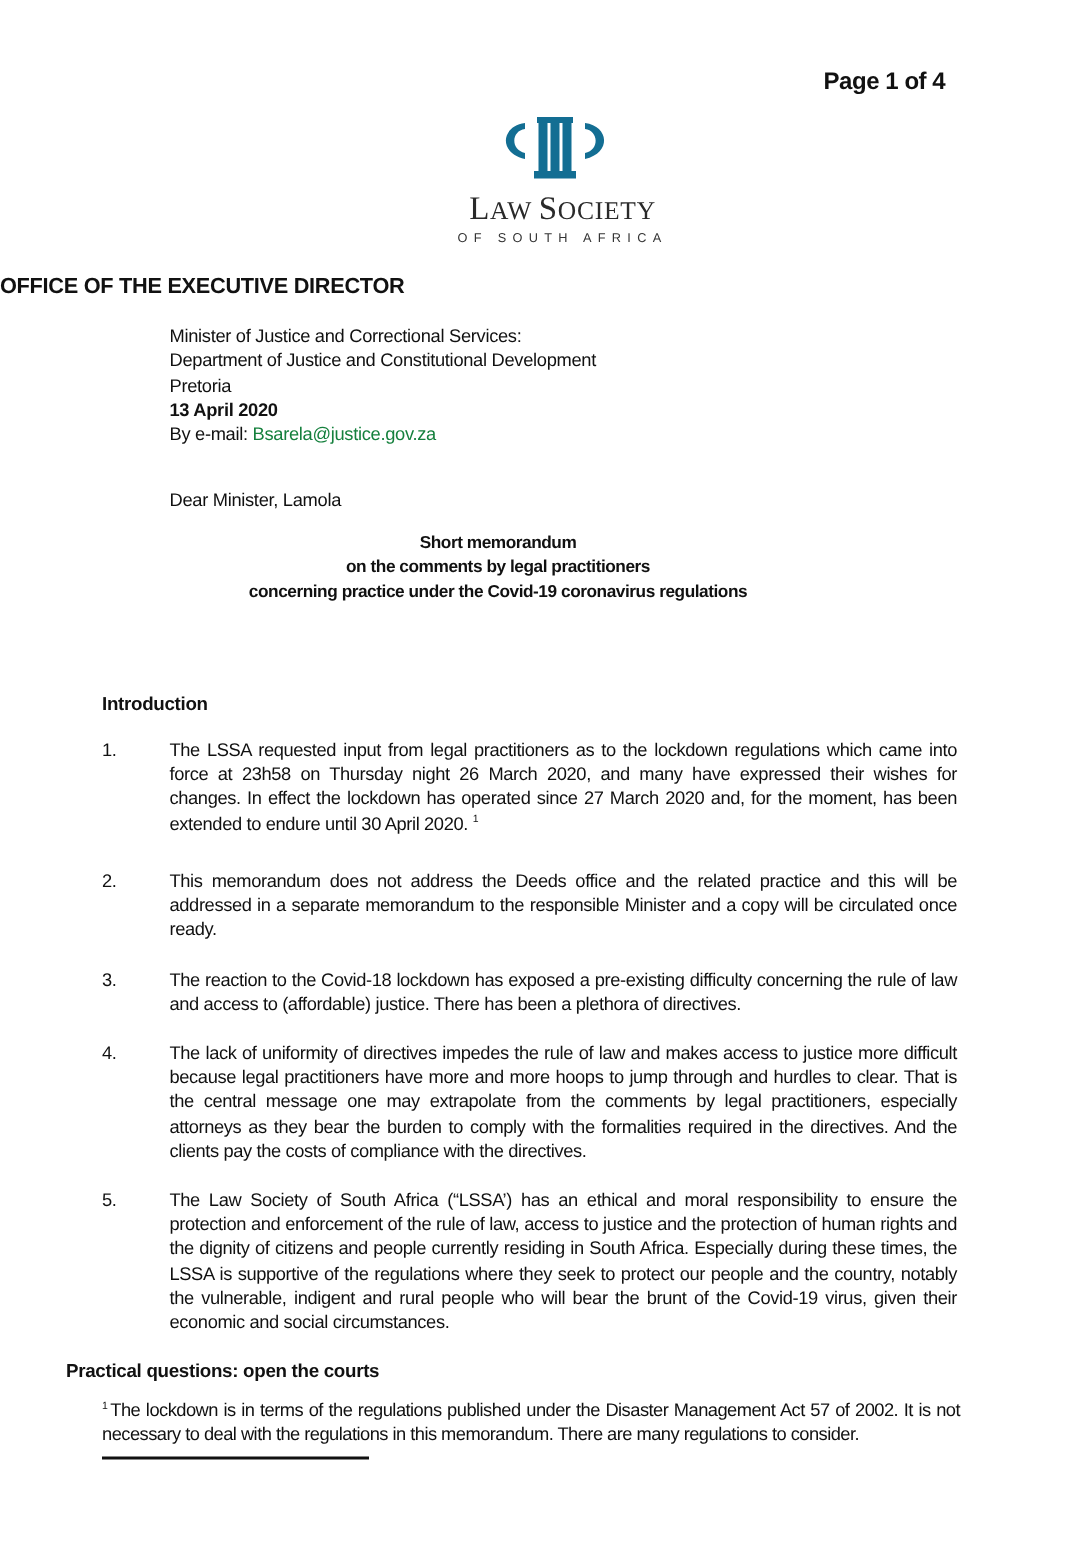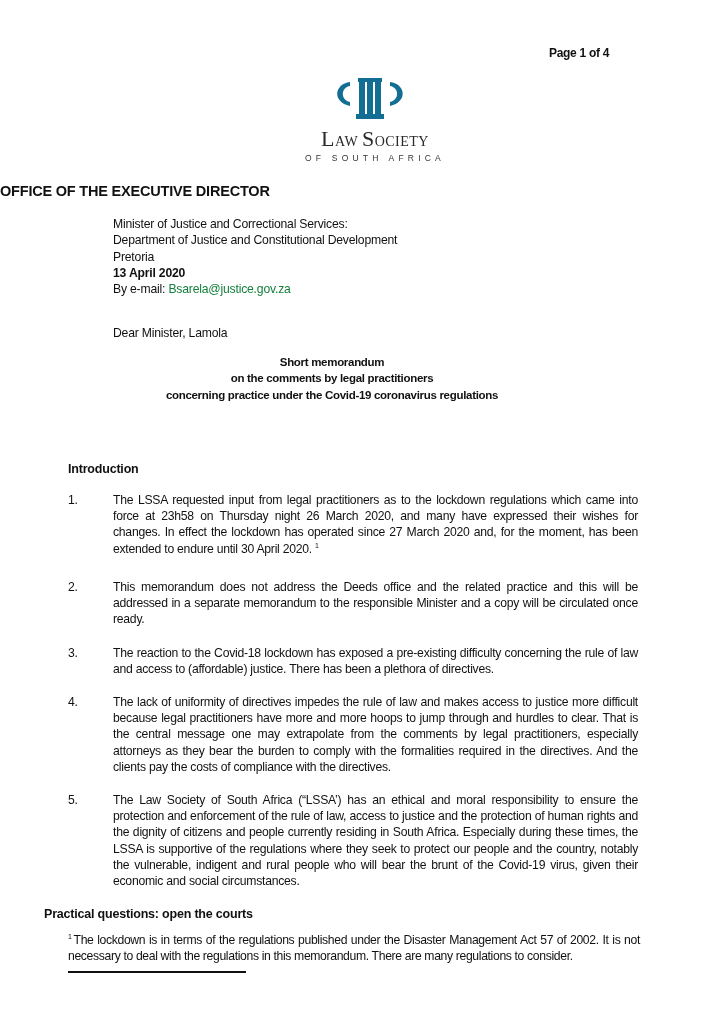--- a/index.html
+++ b/index.html
@@ -1,23 +1,23 @@
 <!DOCTYPE html>
 <html><head>
 <meta charset="utf-8">
 <style>
   html, body { margin: 0; padding: 0; background: #ffffff; }
   body { width: 728px; height: 1030px; position: relative; overflow: hidden;
          font-family: "Liberation Sans", "DejaVu Sans", sans-serif; color: #111; }
   .abs { position: absolute; }
-  .page-num { left: 549px; top: 46px; font-size: 12px; font-weight: bold; letter-spacing: -0.3px; }
+  .page-num { left: 549px; top: 46px; font-size: 16px; font-weight: bold; letter-spacing: -0.3px; }
   .logo { left: 330px; top: 76px; width: 80px; height: 46px; }
   .logo-name { left: 300px; top: 126px; width: 150px; text-align: center;
                font-family: "Liberation Serif", "DejaVu Serif", serif; font-size: 22px; color: #2a2a2a; letter-spacing: 0.5px; }
-  .logo-name .sc { font-size: 14px; margin-top: 44px; }
+  .logo-name .sc { font-size: 17px; margin-top: 44px; }
   .logo-sub { left: 300px; top: 153px; width: 150px; text-align: center;
               font-family: "Liberation Sans", sans-serif; font-size: 8.5px; letter-spacing: 4.2px; color: #333; }
   .office { left: 0; width: 728px; top: 183px; text-align: left; font-weight: bold; font-size: 14.5px; letter-spacing: -0.2px; }
   .addr { left: 113px; top: 216px; font-size: 12.2px; line-height: 16.3px; letter-spacing: -0.2px; }
   .addr .l { display: block; white-space: nowrap; }
   .addr .b { font-weight: bold; }
   .email { color: #15803d; }
   .salute { left: 113px; top: 326px; font-size: 12.2px; letter-spacing: -0.2px; }
   .memo { left: 0; width: 664px; top: 354px; text-align: center; font-weight: bold; font-size: 11.5px; line-height: 16.4px; letter-spacing: -0.3px; }
   .memo span { display: block; }

